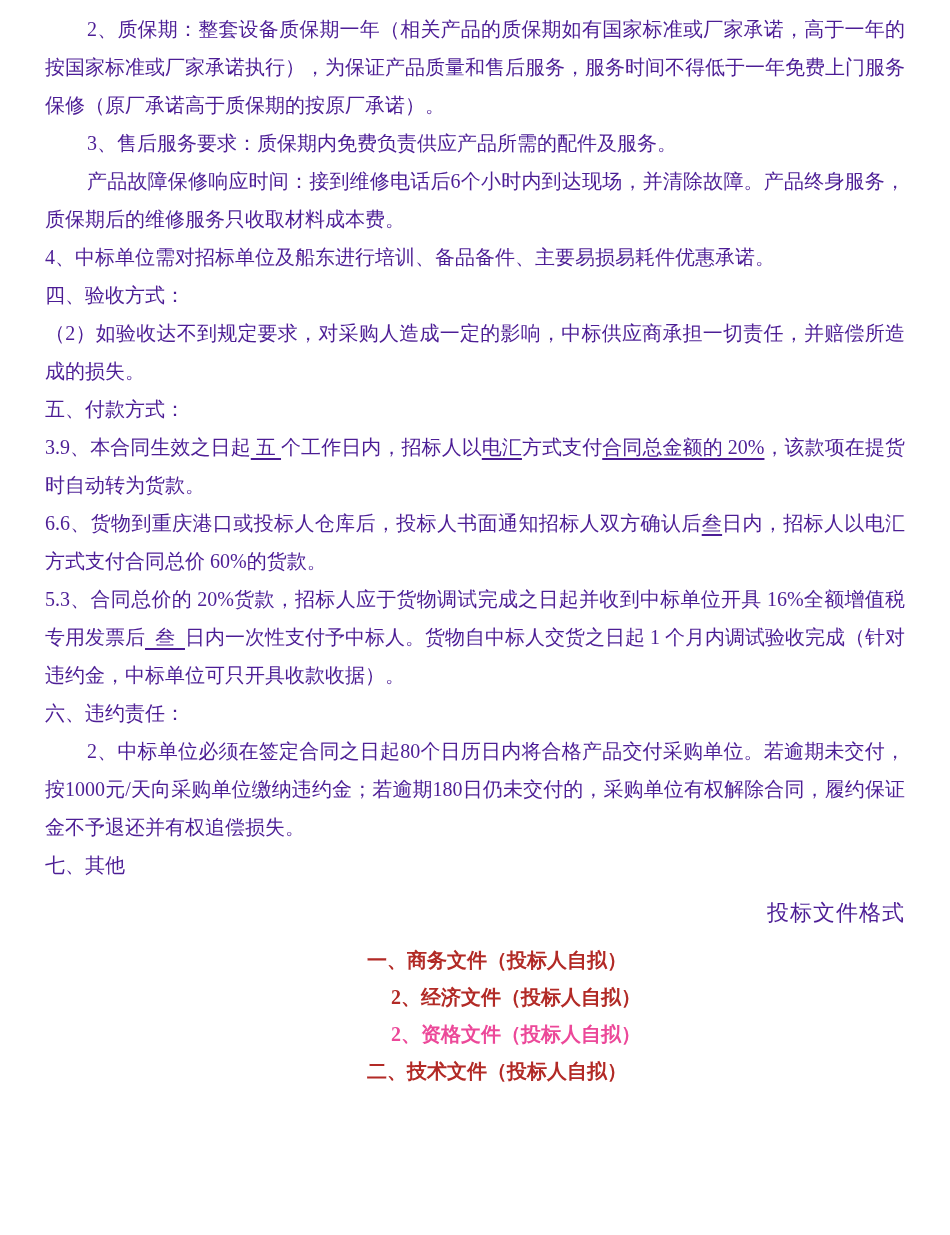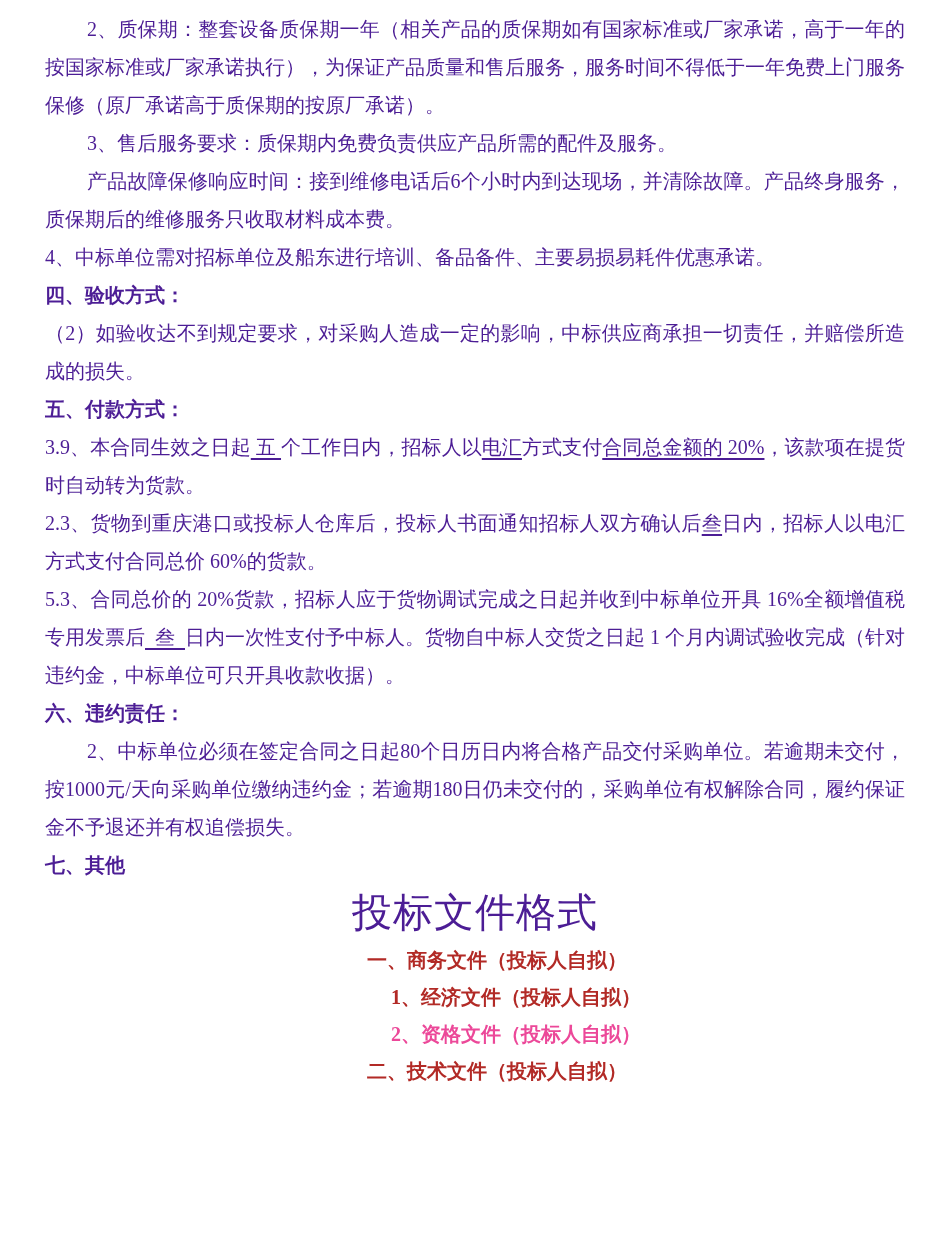--- a/index.html
+++ b/index.html
@@ -27,27 +27,27 @@
     font-size: 20px;
     line-height: 38px;
     text-align: justify;
     color: #4c1d95;
     word-break: break-word;
   }
   .block span { white-space: pre-wrap; }
   .paragraph { font-weight: normal; }
   .paragraph.first-line-indent { text-indent: 2.1em; }
   .heading {
-    font-weight: bold;
+    font-weight: normal;
     text-align: left;
   }
   .title {
-    font-size: 40px;
+    font-size: 22px;
     line-height: 54px;
-    text-align: center;
+    text-align: right;
     font-weight: 400;
     letter-spacing: 1px;
     margin-top: 2px !important;
     margin-bottom: 2px !important;
   }
   .red-item {
     font-weight: bold;
     line-height: 37px;
     text-align: center;
   }
@@ -64,24 +64,24 @@
 <div class="page">
   <div class="doc-body">
       <p class="block paragraph first-line-indent"><span>2、质保期：整套设备质保期一年（相关产品的质保期如有国家标准或厂家承诺，高于一年的按国家标准或厂家承诺执行），为保证产品质量和售后服务，服务时间不得低于一年免费上门服务保修（原厂承诺高于质保期的按原厂承诺）。</span></p>
       <p class="block paragraph first-line-indent"><span>3、售后服务要求：质保期内免费负责供应产品所需的配件及服务。</span></p>
       <p class="block paragraph first-line-indent"><span>产品故障保修响应时间：接到维修电话后6个小时内到达现场，并清除故障。产品终身服务，质保期后的维修服务只收取材料成本费。</span></p>
       <p class="block paragraph"><span>4、中标单位需对招标单位及船东进行培训、备品备件、主要易损易耗件优惠承诺。</span></p>
       <p class="block heading"><span>四、验收方式：</span></p>
       <p class="block paragraph"><span>（2）如验收达不到规定要求，对采购人造成一定的影响，中标供应商承担一切责任，并赔偿所造成的损失。</span></p>
       <p class="block heading"><span>五、付款方式：</span></p>
       <p class="block paragraph"><span>3.9、本合同生效之日起</span><span class="u"> 五 </span><span>个工作日内，招标人以</span><span class="u">电汇</span><span>方式支付</span><span class="u">合同总金额的 20%</span><span>，该款项在提货时自动转为货款。</span></p>
-      <p class="block paragraph"><span>2.3、货物到重庆港口或投标人仓库后，投标人书面通知招标人双方确认后</span><span class="u">叁</span><span>日内，招标人以电汇方式支付合同总价 60%的货款。</span></p>
+      <p class="block paragraph"><span>6.6、货物到重庆港口或投标人仓库后，投标人书面通知招标人双方确认后</span><span class="u">叁</span><span>日内，招标人以电汇方式支付合同总价 60%的货款。</span></p>
       <p class="block paragraph"><span>5.3、合同总价的 20%货款，招标人应于货物调试完成之日起并收到中标单位开具 16%全额增值税专用发票后</span><span class="u">  叁  </span><span>日内一次性支付予中标人。货物自中标人交货之日起 1 个月内调试验收完成（针对违约金，中标单位可只开具收款收据）。</span></p>
       <p class="block heading"><span>六、违约责任：</span></p>
       <p class="block paragraph first-line-indent"><span>2、中标单位必须在签定合同之日起80个日历日内将合格产品交付采购单位。若逾期未交付，按1000元/天向采购单位缴纳违约金；若逾期180日仍未交付的，采购单位有权解除合同，履约保证金不予退还并有权追偿损失。</span></p>
       <p class="block heading"><span>七、其他</span></p>
       <p class="block title"><span>投标文件格式</span></p>
       <p class="block red-item level-1" style="color: rgb(178, 42, 38);"><span>一、商务文件（投标人自拟）</span></p>
-      <p class="block red-item level-2" style="color: rgb(178, 42, 38);"><span>1、经济文件（投标人自拟）</span></p>
+      <p class="block red-item level-2" style="color: rgb(178, 42, 38);"><span>2、经济文件（投标人自拟）</span></p>
       <p class="block red-item level-2" style="color: #ec4899;"><span>2、资格文件（投标人自拟）</span></p>
       <p class="block red-item level-1" style="color: rgb(178, 42, 38);"><span>二、技术文件（投标人自拟）</span></p>
     </div>
 </div>
 
 </body></html>

